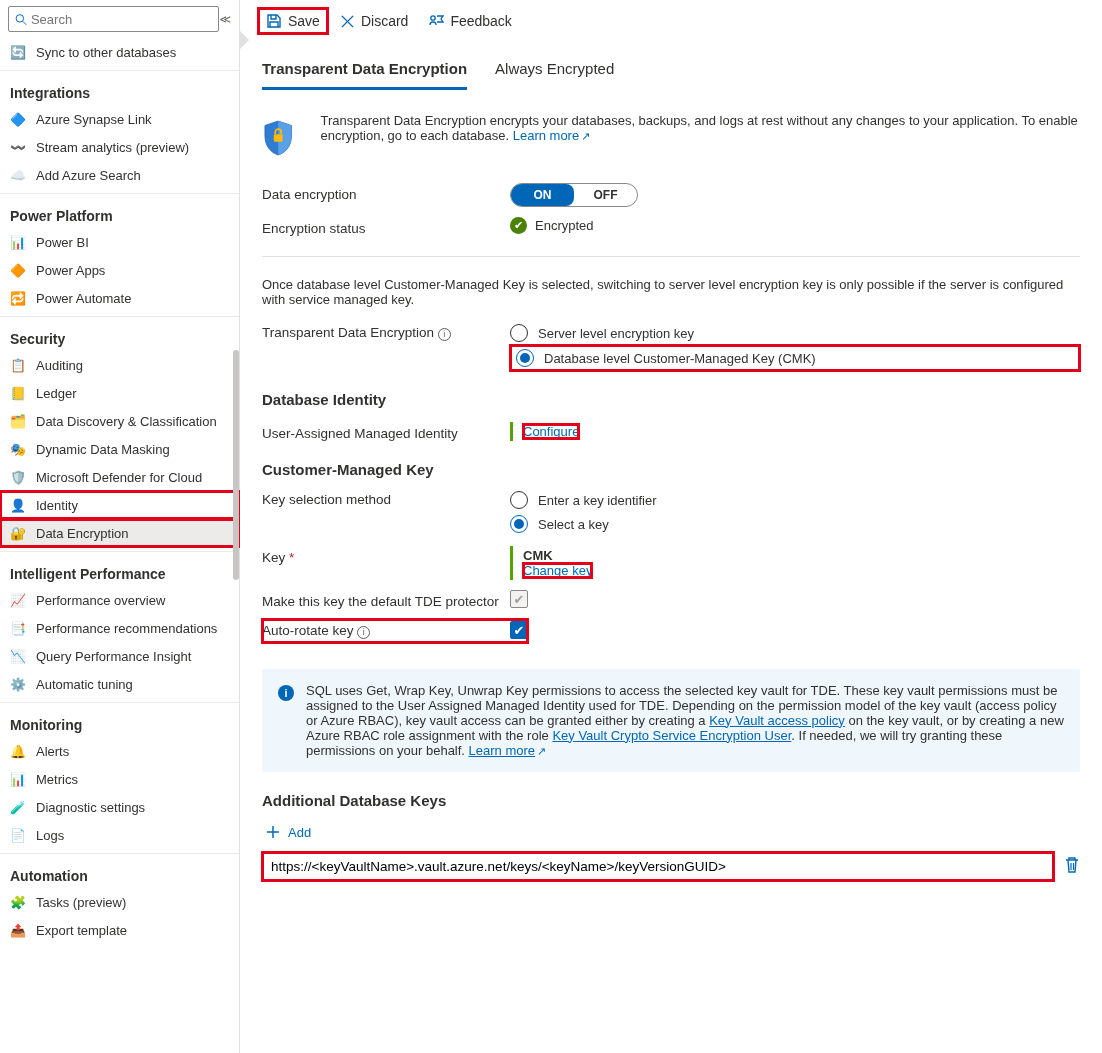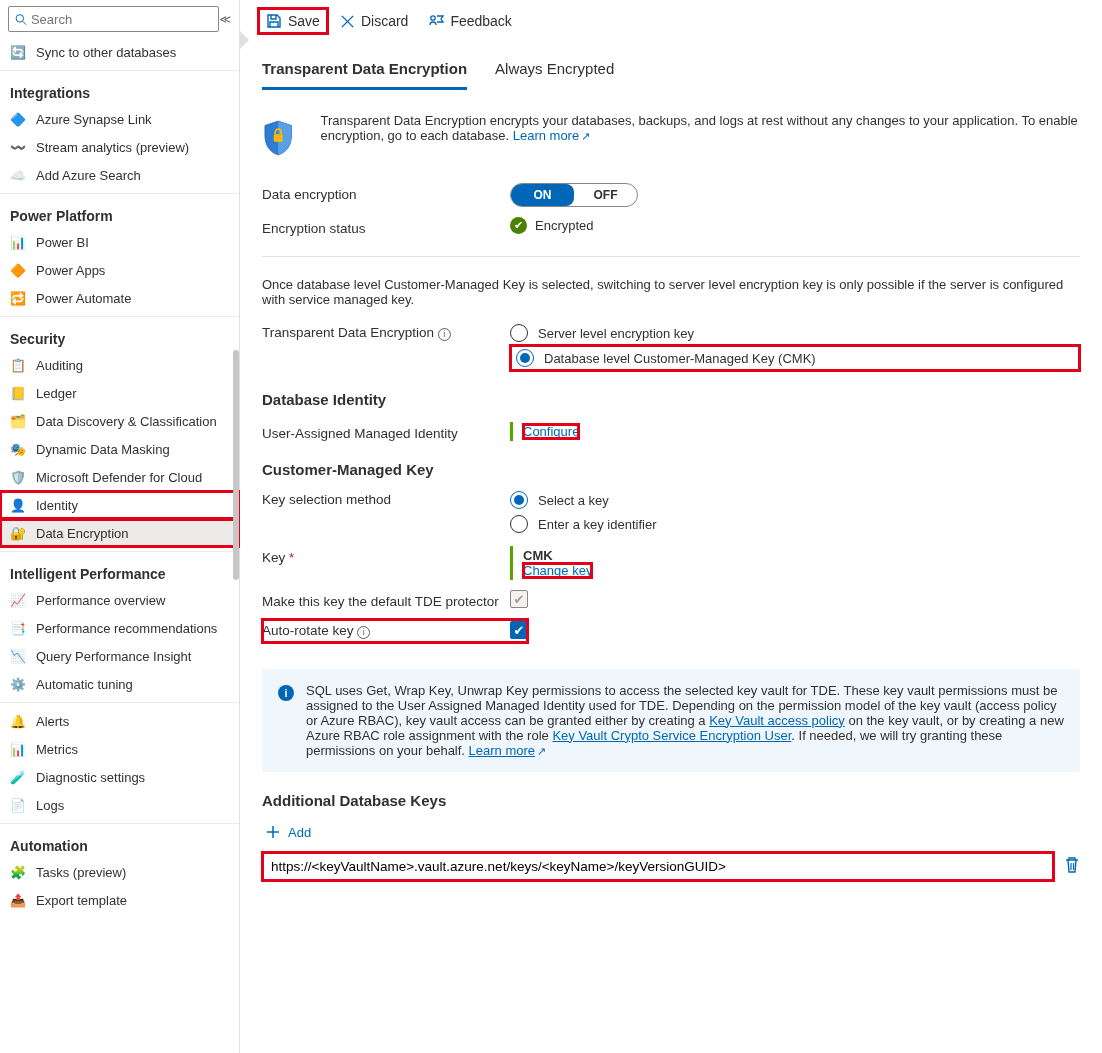--- a/index.html
+++ b/index.html
@@ -146,20 +146,21 @@
     </div>
   <div class="sb-item">
       <span class="sb-icon">📉</span>
       <span>Query Performance Insight</span>
     </div>
   <div class="sb-item">
       <span class="sb-icon">⚙️</span>
       <span>Automatic tuning</span>
     </div>
   <hr>
+  <div class="sb-section">Monitoring</div>
   <div class="sb-item">
       <span class="sb-icon">🔔</span>
       <span>Alerts</span>
     </div>
   <div class="sb-item">
       <span class="sb-icon">📊</span>
       <span>Metrics</span>
     </div>
   <div class="sb-item">
       <span class="sb-icon">🧪</span>
@@ -274,27 +275,27 @@
           <span class="highlight-red" style="display:inline-block;"><a>Configure</a></span>
         </div>
       </div>
     </div>
 
     <div class="section-head">Customer-Managed Key</div>
 
     <div class="form-row">
       <div class="form-label">Key selection method</div>
       <div class="form-ctrl">
+        <div class="radio">
+            <span class="radio-dot"></span>
+            <span>Enter a key identifier</span>
+          </div>
         <div class="radio checked">
             <span class="radio-dot"></span>
             <span>Select a key</span>
-          </div>
-        <div class="radio">
-            <span class="radio-dot"></span>
-            <span>Enter a key identifier</span>
           </div>
       </div>
     </div>
 
     <div class="form-row">
       <div class="form-label"><span>Key</span> <span class="req">*</span></div>
       <div class="form-ctrl">
         <div class="identity-box">
           <div style="font-weight:600;">CMK</div>
           <span class="highlight-red" style="display:inline-block;"><a>Change key</a></span>

